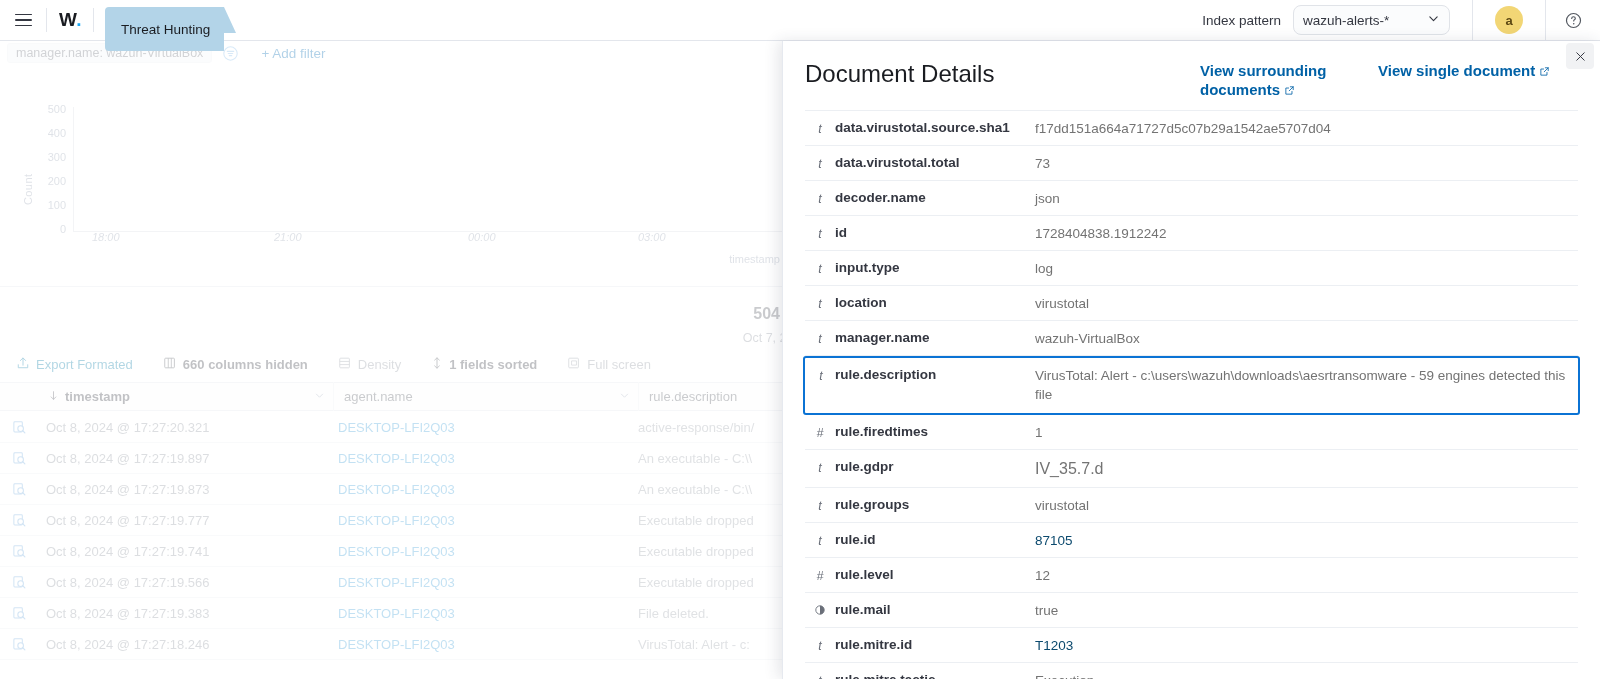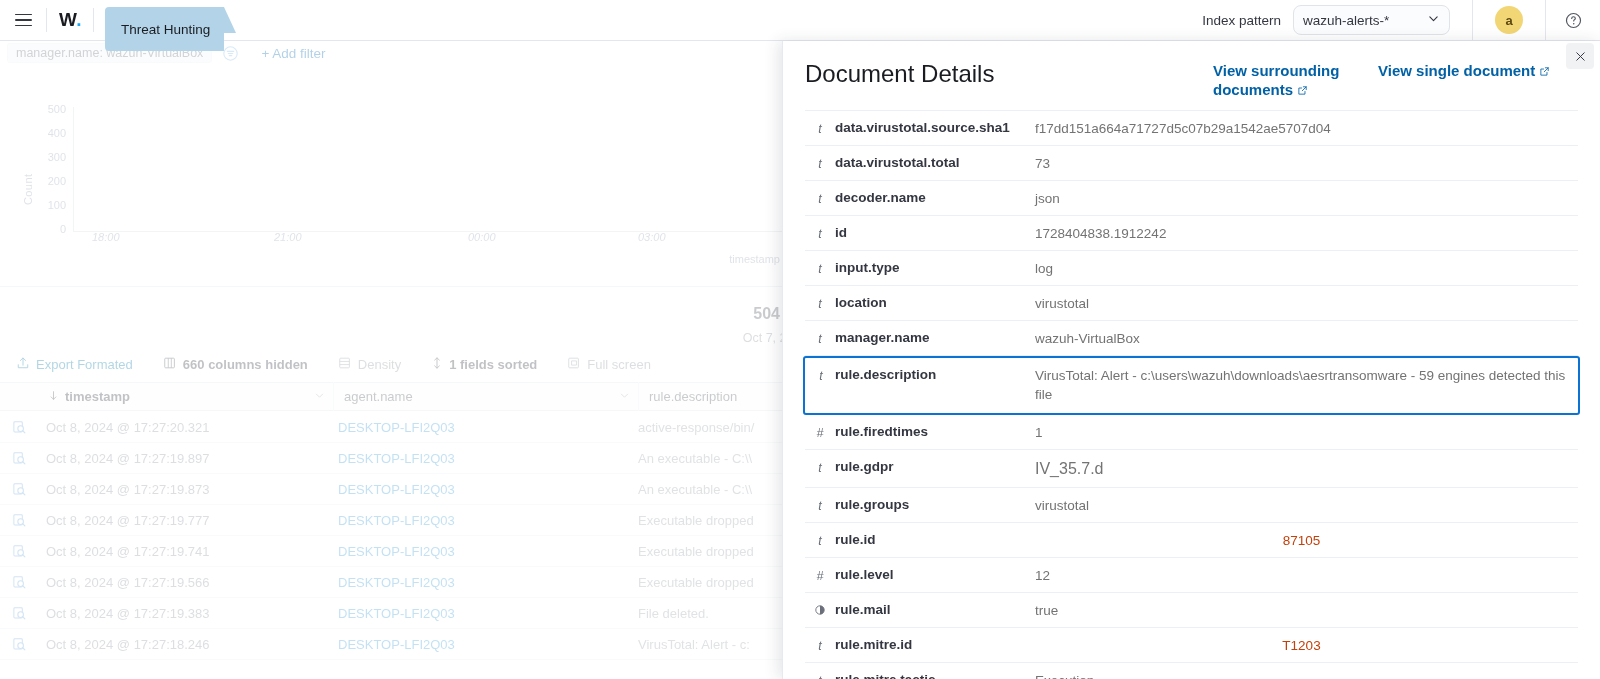--- a/index.html
+++ b/index.html
@@ -108,21 +108,21 @@
   
   .flyout {
     position:absolute; top:41px; right:0; width:818px; height:638px;
     background:#ffffff; z-index:10;
     box-shadow:-4px 0 14px rgba(40,50,70,.12);
     border-left:1px solid #e6e9ef;
     overflow:hidden;
   }
   .fly-head { position:relative; padding:16px 40px 10px 22px; display:flex; align-items:flex-start;}
   .fly-title { font-size:24px; color:#1a1c21; font-weight:normal; line-height:34px; }
-  .fly-actions { margin-left:auto; display:flex; align-items:flex-start; gap:3px; padding-top:4px;}
+  .fly-actions { margin-left:auto; display:flex; align-items:flex-start; gap:16px; padding-top:4px;}
   .fly-link {
     color:#0061a6; font-size:15px; font-weight:bold; line-height:19px;
     cursor:pointer; text-decoration:none;
   }
   .fly-link.l1 { width:148px; margin-right:14px;}
   .fly-link.l2 { width:182px; }
   .ext-ico { display:inline-block; vertical-align:-1px; margin-left:4px;}
   .close-btn {
     position:absolute; right:6px; top:2px; width:28px; height:26px;
     background:#f1f2f4; border-radius:4px; display:flex; align-items:center; justify-content:center;
@@ -135,21 +135,21 @@
     min-height:33px; padding:8px 0 7px 0;
   }
   .frow:first-child { border-top:1px solid #eceff3; }
   .frow.selected {
     border:2px solid #0b73d4; border-radius:3px;
     margin:0 -2px; padding:8px 0 9px 0; background:#fff;
   }
   .ftype { width:30px; flex:none; text-align:center; font-size:12.5px; color:#6a6f79; font-style:italic; line-height:18px; padding-top:1px;}
   .fname { width:200px; flex:none; font-size:13.5px; font-weight:bold; color:#343741; line-height:18px;}
   .fval  { flex:1; font-size:13.5px; color:#737373; line-height:19px; padding-right:10px; word-break:break-word;}
-  .fval.link { color:#c2410c; cursor:pointer;text-align:center;}
+  .fval.link { color:#0c4a6e; cursor:pointer;}
   .fval.big  { font-size:16px; line-height:22px;}
   .frow.selected .ftype { padding-left:2px; }
 </style>
 </head>
 <body>
 
 <div id="root">
 
   <div class="topnav">
     <div class="burger">

